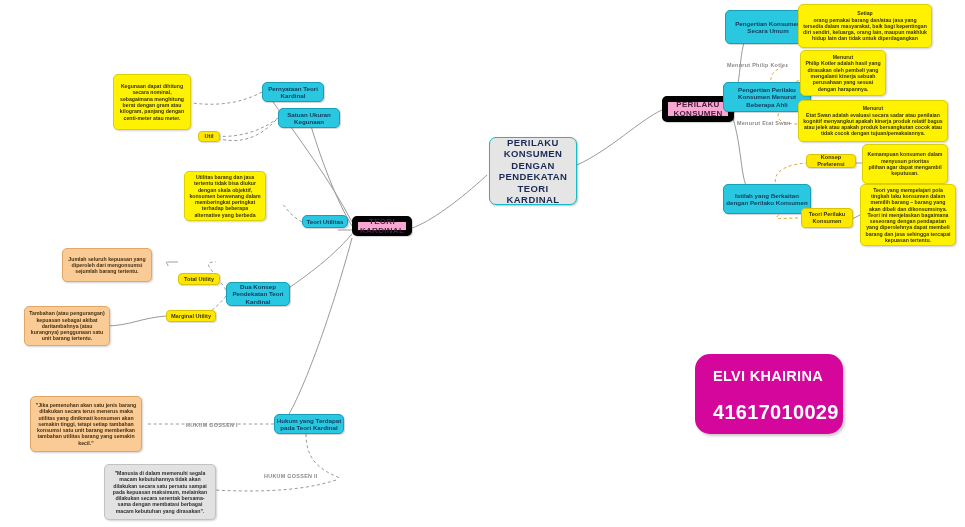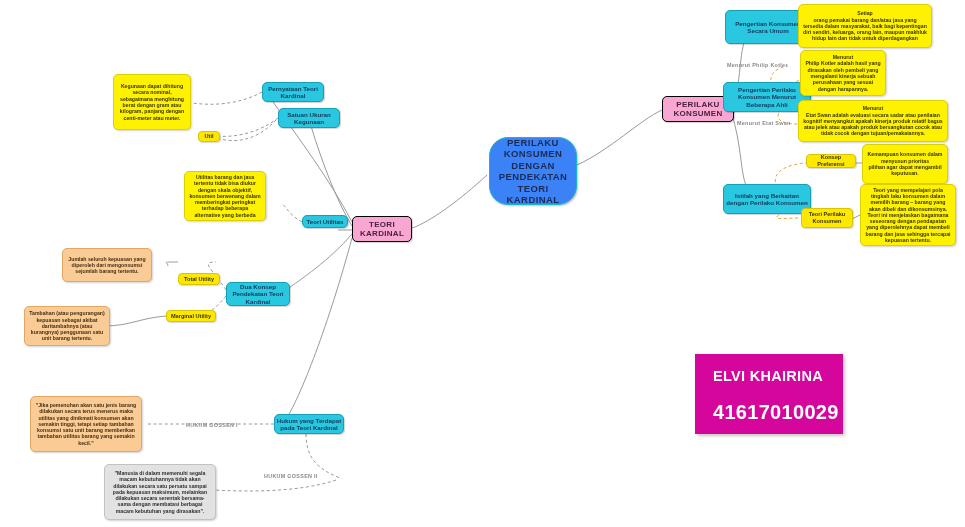--- a/index.html
+++ b/index.html
@@ -6,25 +6,25 @@
   body{width:965px;height:527px;position:relative;overflow:hidden;
        font-family:"Liberation Sans","DejaVu Sans",sans-serif;color:#111;}
   #canvas{position:absolute;left:0;top:0;width:965px;height:527px;}
   svg.links{position:absolute;left:0;top:0;width:965px;height:527px;pointer-events:none;}
 
   .node{position:absolute;box-sizing:border-box;text-align:center;
         display:flex;align-items:center;justify-content:center;}
   .node span{display:block;width:100%;}
 
   
-  .n-center{background:#3b82f6;border:1px solid #18b9c4;border-radius:19px;
+  .n-center{background:#e5e5e5;border:1px solid #18b9c4;border-radius:7px;
             color:#1b2a55;font-weight:bold;font-size:9.5px;line-height:11.5px;
             letter-spacing:.4px;box-shadow:1px 1px 2px rgba(0,0,0,.25);}
   
-  .n-pink{background:#F9A7D2;border:1px solid #000000;border-radius:5px;
+  .n-pink{background:#F9A7D2;border:6px solid #000000;border-radius:5px;
           color:#4a2140;font-weight:bold;font-size:8px;line-height:9.5px;
           letter-spacing:.3px;box-shadow:1px 1px 1px rgba(0,0,0,.18);}
   
   .n-cyan{background:#29C7E0;border:1px solid #179fb8;border-radius:5px;
           color:#123a5a;font-weight:bold;font-size:6.2px;line-height:7.4px;
           box-shadow:1px 1px 1px rgba(0,0,0,.18);}
   
   .n-ychip{background:#FFE800;border:1px solid #d8c400;border-radius:4px;
            color:#3a3500;font-weight:bold;font-size:5.6px;line-height:6.6px;
            box-shadow:1px 1px 1px rgba(0,0,0,.15);}
@@ -39,21 +39,21 @@
   
   .n-gbox{background:#E2E2E2;border:1px solid #c2c2c2;border-radius:5px;
           color:#2e2e2e;font-weight:bold;font-size:5.2px;line-height:6.3px;
           padding:3px 4px;box-shadow:1px 1px 2px rgba(0,0,0,.18);}
   
   .edgecap{position:absolute;color:#8a8a8a;font-size:5.4px;font-weight:bold;
            letter-spacing:.3px;white-space:nowrap;}
 
   
   #namecard{position:absolute;left:695px;top:354px;width:148px;height:80px;
-            background:#D4069B;box-shadow:2px 2px 3px rgba(0,0,0,.22);}
+            background:#D4069B;box-shadow:2px 2px 3px rgba(0,0,0,.22);border-radius:15px;}
   #namecard .nm{position:absolute;left:18px;top:14px;color:#fff;font-weight:bold;
                 font-size:14.5px;letter-spacing:.3px;}
   #namecard .nim{position:absolute;left:18px;top:47px;color:#fff;font-weight:bold;
                  font-size:20px;letter-spacing:.3px;}
 
   
   #logo{position:absolute;left:26px;top:168px;width:112px;height:62px;}
   #logo .ltxt1{position:absolute;left:0;top:36px;width:112px;text-align:center;
                font-size:4.6px;letter-spacing:2.2px;color:#6aa84f;font-weight:bold;}
   #logo .ltxt2{position:absolute;left:0;top:42px;width:112px;text-align:center;
@@ -161,21 +161,21 @@
 
   <div class="node n-ybox" style="left:862px;top:144px;width:86px;height:40px;">
     <span style="white-space:pre-line;">Kemampuan konsumen dalam menyusun prioritas
 pilihan agar dapat mengambil keputusan.</span>
   </div>
 
   <div class="node n-ybox" style="left:860px;top:184px;width:96px;height:62px;">
     <span>Teori yang mempelajari pola tingkah laku konsumen dalam memilih barang – barang yang akan dibeli dan dikonsumsinya. Teori ini menjelaskan bagaimana seseorang dengan pendapatan yang diperolehnya dapat membeli barang dan jasa sehingga tercapai kepuasan tertentu.</span>
   </div>
 
-  <div class="node n-pink" style="left:352px;top:216px;width:60px;height:26px;">
+  <div class="node n-pink" style="left:352px;top:216px;width:60px;height:20px;">
     <span>TEORI KARDINAL</span>
   </div>
 
   <div class="node n-cyan" style="left:262px;top:82px;width:62px;height:20px;">
     <span>Pernyataan Teori Kardinal</span>
   </div>
 
   <div class="node n-cyan" style="left:278px;top:108px;width:62px;height:20px;">
     <span>Satuan Ukuran Kegunaan</span>
   </div>

